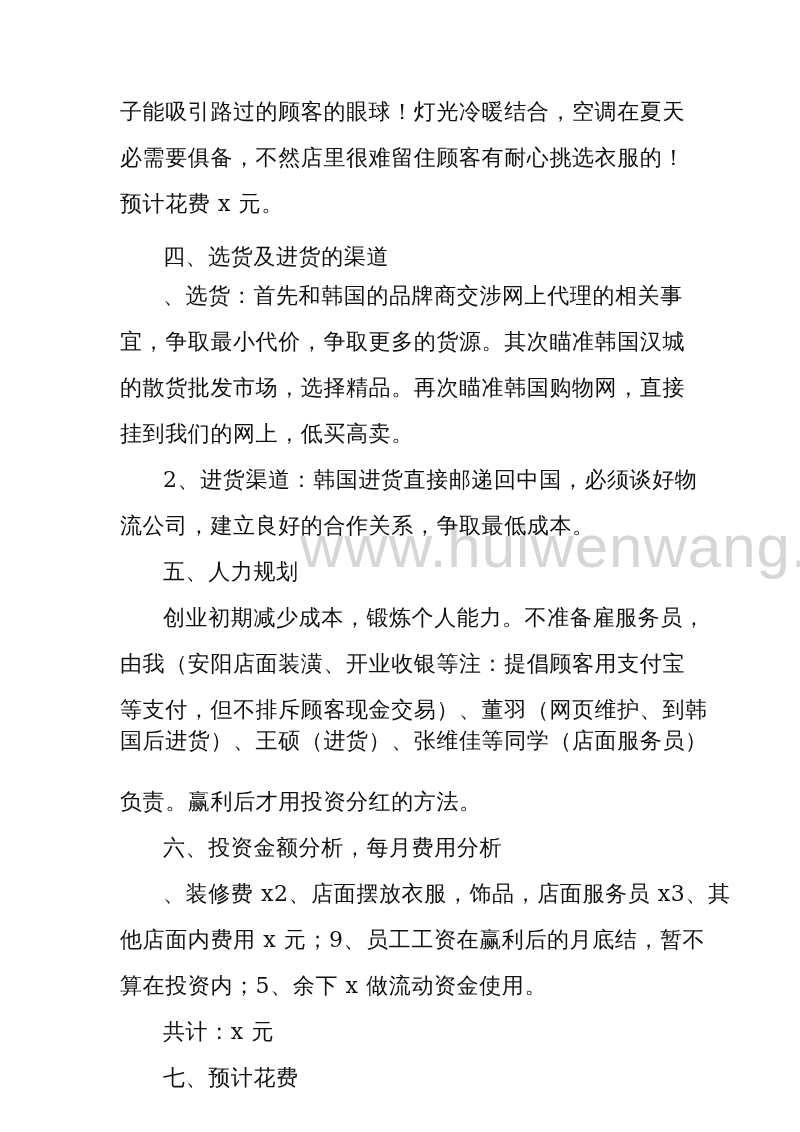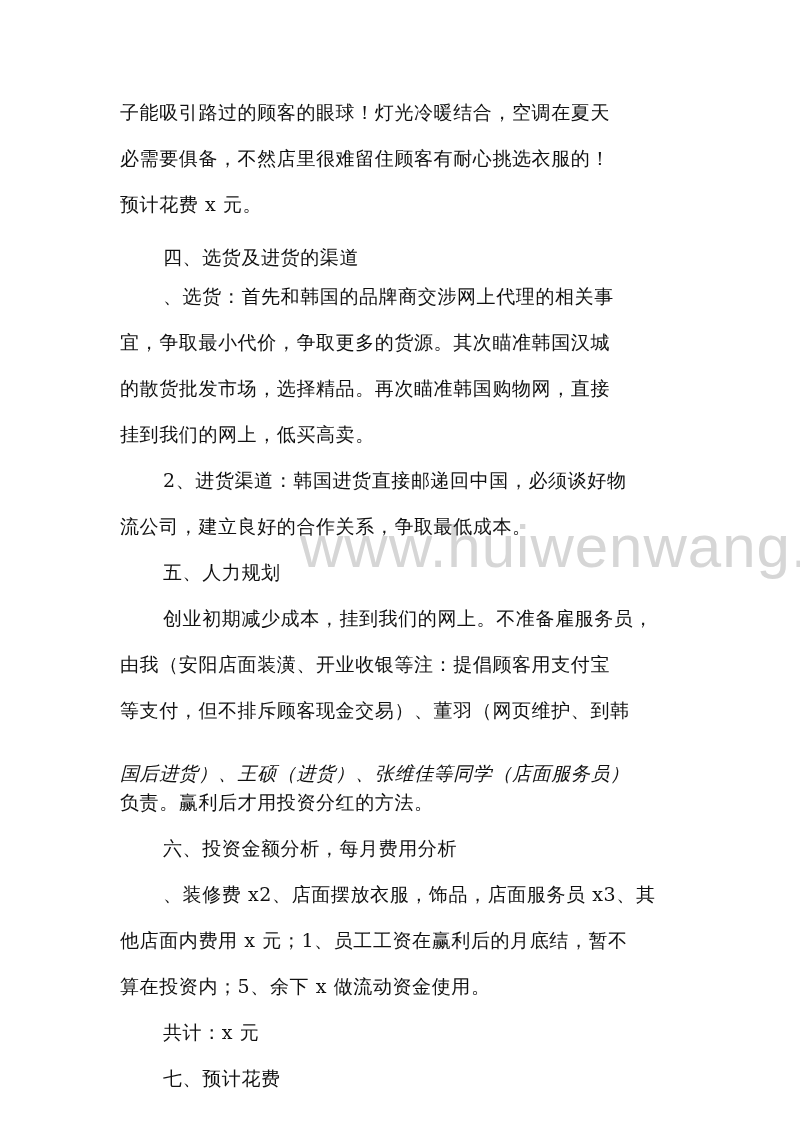--- a/index.html
+++ b/index.html
@@ -2,21 +2,21 @@
 <html><head>
 <meta charset="utf-8">
 <style>
   html, body { margin: 0; padding: 0; }
   body {
     width: 800px; height: 1132px; background: #ffffff; position: relative; overflow: hidden;
     font-family: "DejaVu Serif", "Liberation Serif", serif; color: #111;
   }
   .page { position: absolute; left: 0; top: 0; width: 800px; height: 1132px; }
   .line {
-    position: absolute; left: 120px; font-size: 19px; line-height: 30px;
+    position: absolute; left: 120px; font-size: 22px; line-height: 30px;
     white-space: nowrap; letter-spacing: 0.6px;
   }
   .indent { left: 163px; }
   .watermark {
     position: absolute; left: 300px; top: 512px; font-family: "Liberation Sans", "DejaVu Sans", sans-serif;
     font-size: 60px; color: #cfcfcf; letter-spacing: 1px; white-space: nowrap; opacity: 0.85;
   }
 </style>
 </head>
 <body>
@@ -28,25 +28,25 @@
       <div class="line" style="top: 143px;">必需要俱备，不然店里很难留住顾客有耐心挑选衣服的！</div>
       <div class="line" style="top: 189px;">预计花费 x 元。</div>
       <div class="line indent" style="top: 242px;">四、选货及进货的渠道</div>
       <div class="line indent" style="top: 281px;">、选货：首先和韩国的品牌商交涉网上代理的相关事</div>
       <div class="line" style="top: 327px;">宜，争取最小代价，争取更多的货源。其次瞄准韩国汉城</div>
       <div class="line" style="top: 373px; text-align: center;">的散货批发市场，选择精品。再次瞄准韩国购物网，直接</div>
       <div class="line" style="top: 419px;">挂到我们的网上，低买高卖。</div>
       <div class="line indent" style="top: 465px;">2、进货渠道：韩国进货直接邮递回中国，必须谈好物</div>
       <div class="line" style="top: 511px;">流公司，建立良好的合作关系，争取最低成本。</div>
       <div class="line indent" style="top: 557px;">五、人力规划</div>
-      <div class="line indent" style="top: 603px;">创业初期减少成本，挂到我们的网上。不准备雇服务员，</div>
+      <div class="line indent" style="top: 603px;">创业初期减少成本，锻炼个人能力。不准备雇服务员，</div>
       <div class="line" style="top: 649px;">由我（安阳店面装潢、开业收银等注：提倡顾客用支付宝</div>
       <div class="line" style="top: 695px;">等支付，但不排斥顾客现金交易）、董羽（网页维护、到韩</div>
-      <div class="line" style="top: 758px; font-style: italic;">国后进货）、王硕（进货）、张维佳等同学（店面服务员）</div>
+      <div class="line" style="top: 726px;">国后进货）、王硕（进货）、张维佳等同学（店面服务员）</div>
       <div class="line" style="top: 787px;">负责。赢利后才用投资分红的方法。</div>
       <div class="line indent" style="top: 833px;">六、投资金额分析，每月费用分析</div>
       <div class="line indent" style="top: 879px;">、装修费 x2、店面摆放衣服，饰品，店面服务员 x3、其</div>
-      <div class="line" style="top: 925px;">他店面内费用 x 元；1、员工工资在赢利后的月底结，暂不</div>
+      <div class="line" style="top: 925px;">他店面内费用 x 元；9、员工工资在赢利后的月底结，暂不</div>
       <div class="line" style="top: 971px;">算在投资内；5、余下 x 做流动资金使用。</div>
       <div class="line indent" style="top: 1017px;">共计：x 元</div>
       <div class="line indent" style="top: 1063px;">七、预计花费</div>
     </div>
 </div>
 
 </body></html>

